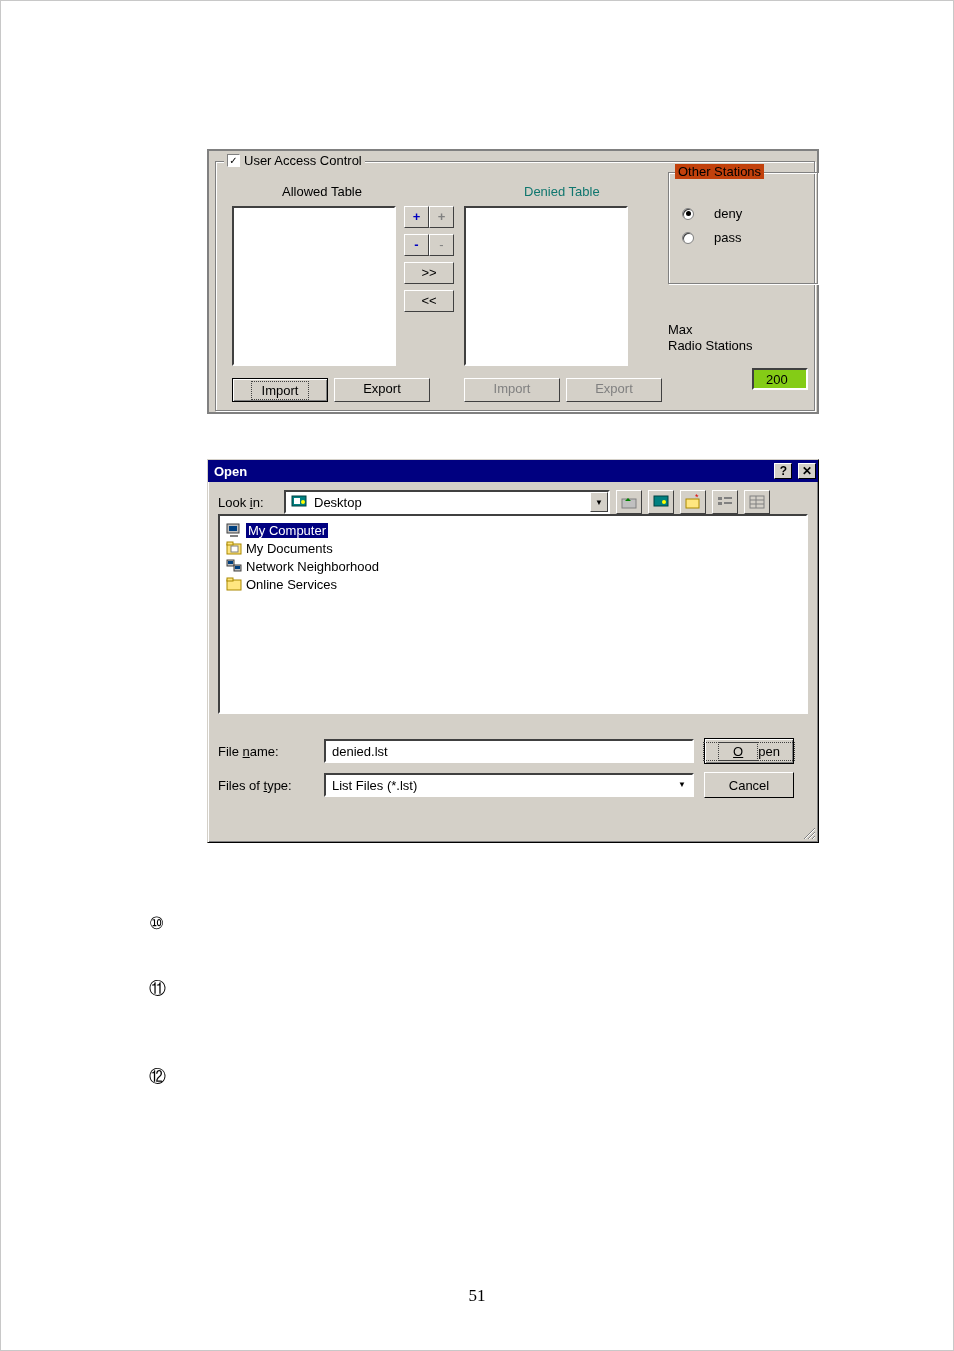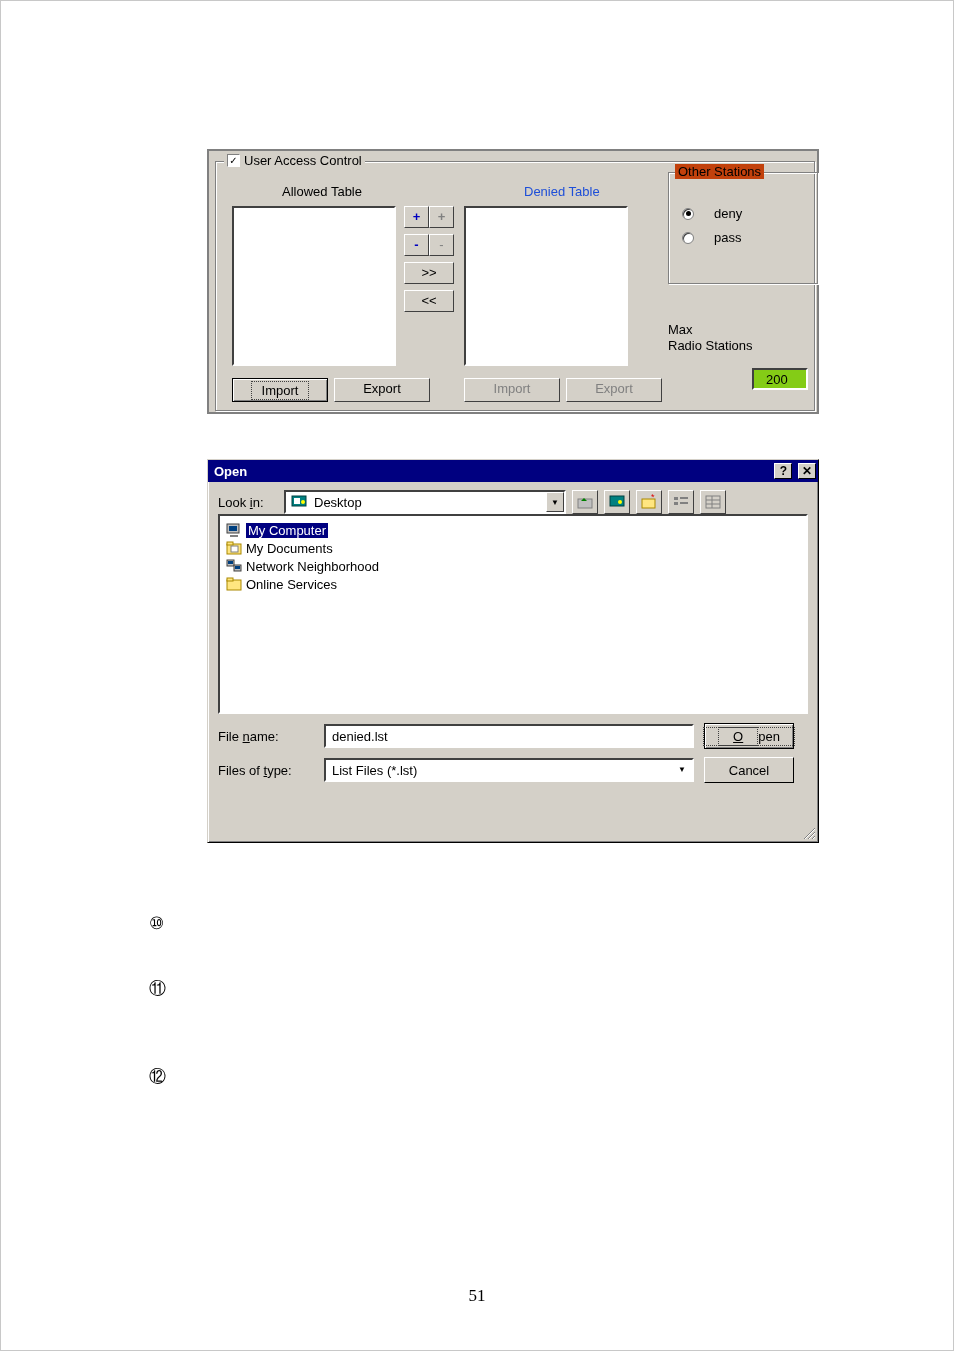--- a/index.html
+++ b/index.html
@@ -47,21 +47,21 @@
   .uac-check { position: absolute; left: 8px; top: -9px; display: flex; align-items: center; gap: 4px; background: #d4d0c8; padding: 0 3px; }
   .chk {
     width: 13px; height: 13px; background: #fff;
     border-top: 1px solid #808080; border-left: 1px solid #808080;
     border-right: 1px solid #fff; border-bottom: 1px solid #fff;
     display: inline-flex; align-items: center; justify-content: center;
     font-size: 10px; line-height: 1;
   }
   .col-label { position: absolute; top: 22px; font-size: 13px; }
   .col-label.allowed { left: 66px; color: #000; }
-  .col-label.denied  { left: 308px; color: #1d4ed8; }
+  .col-label.denied  { left: 308px; color: #0f766e; }
   .listbox {
     position: absolute; top: 44px; width: 164px; height: 160px; background: #fff;
     border-top: 2px solid #404040; border-left: 2px solid #404040;
     border-right: 2px solid #fff; border-bottom: 2px solid #fff;
   }
   .listbox.allowed { left: 16px; }
   .listbox.denied  { left: 248px; }
   .midbtns { position: absolute; left: 188px; top: 44px; width: 52px; }
   .btn {
     background: #d4d0c8; border-top: 1px solid #fff; border-left: 1px solid #fff;
@@ -147,21 +147,21 @@
   }
   .filelist {
     height: 200px; background: #fff;
     border-top: 2px solid #404040; border-left: 2px solid #404040;
     border-right: 2px solid #fff; border-bottom: 2px solid #fff;
     padding: 4px 6px;
   }
   .filerow { display: flex; align-items: flex-end; gap: 4px; height: 18px; }
   .filerow.sel .txt { background: #000080; color: #fff; padding: 0 2px; }
   .ico16 { width: 16px; height: 16px; display: inline-block; }
-  .bottom-rows { margin-top: 9px; }
+  .bottom-rows { margin-top: 24px; }
   .brow { display: flex; align-items: center; gap: 10px; margin-top: 8px; }
   .brow .blabel { width: 96px; }
   .brow .binput {
     width: 370px; height: 24px; background: #fff;
     border-top: 2px solid #404040; border-left: 2px solid #404040;
     border-right: 2px solid #fff; border-bottom: 2px solid #fff;
     padding: 3px 6px; display: flex; align-items: center; justify-content: space-between;
   }
   .bbtn {
     width: 90px; height: 26px; text-align: center;
@@ -251,21 +251,21 @@
     <div class="titlebar">
       <span>Open</span>
       <span>
         <span class="title-btn">?</span>
         <span class="title-btn">✕</span>
       </span>
     </div>
     <div class="dlg-body">
       <div class="lookin-row">
         <span class="label">Look <span class="u">i</span>n:</span>
-        <div class="combo" style="width:282px;flex:none;justify-content:flex-end;">
+        <div class="combo" style="width:326px;flex:none;justify-content:flex-end;">
           <span class="ico">
             <svg width="18" height="16">
                 <rect x="2" y="2" width="14" height="10" fill="#008080" stroke="#004040"></rect>
                 <rect x="4" y="4" width="6" height="6" fill="#fff"></rect>
                 <circle cx="13" cy="8" r="2" fill="#ff0"></circle>
               </svg>
           </span>
           <span class="val">Desktop</span>
           <span class="drop">
               <span class="tiny">▼</span>

